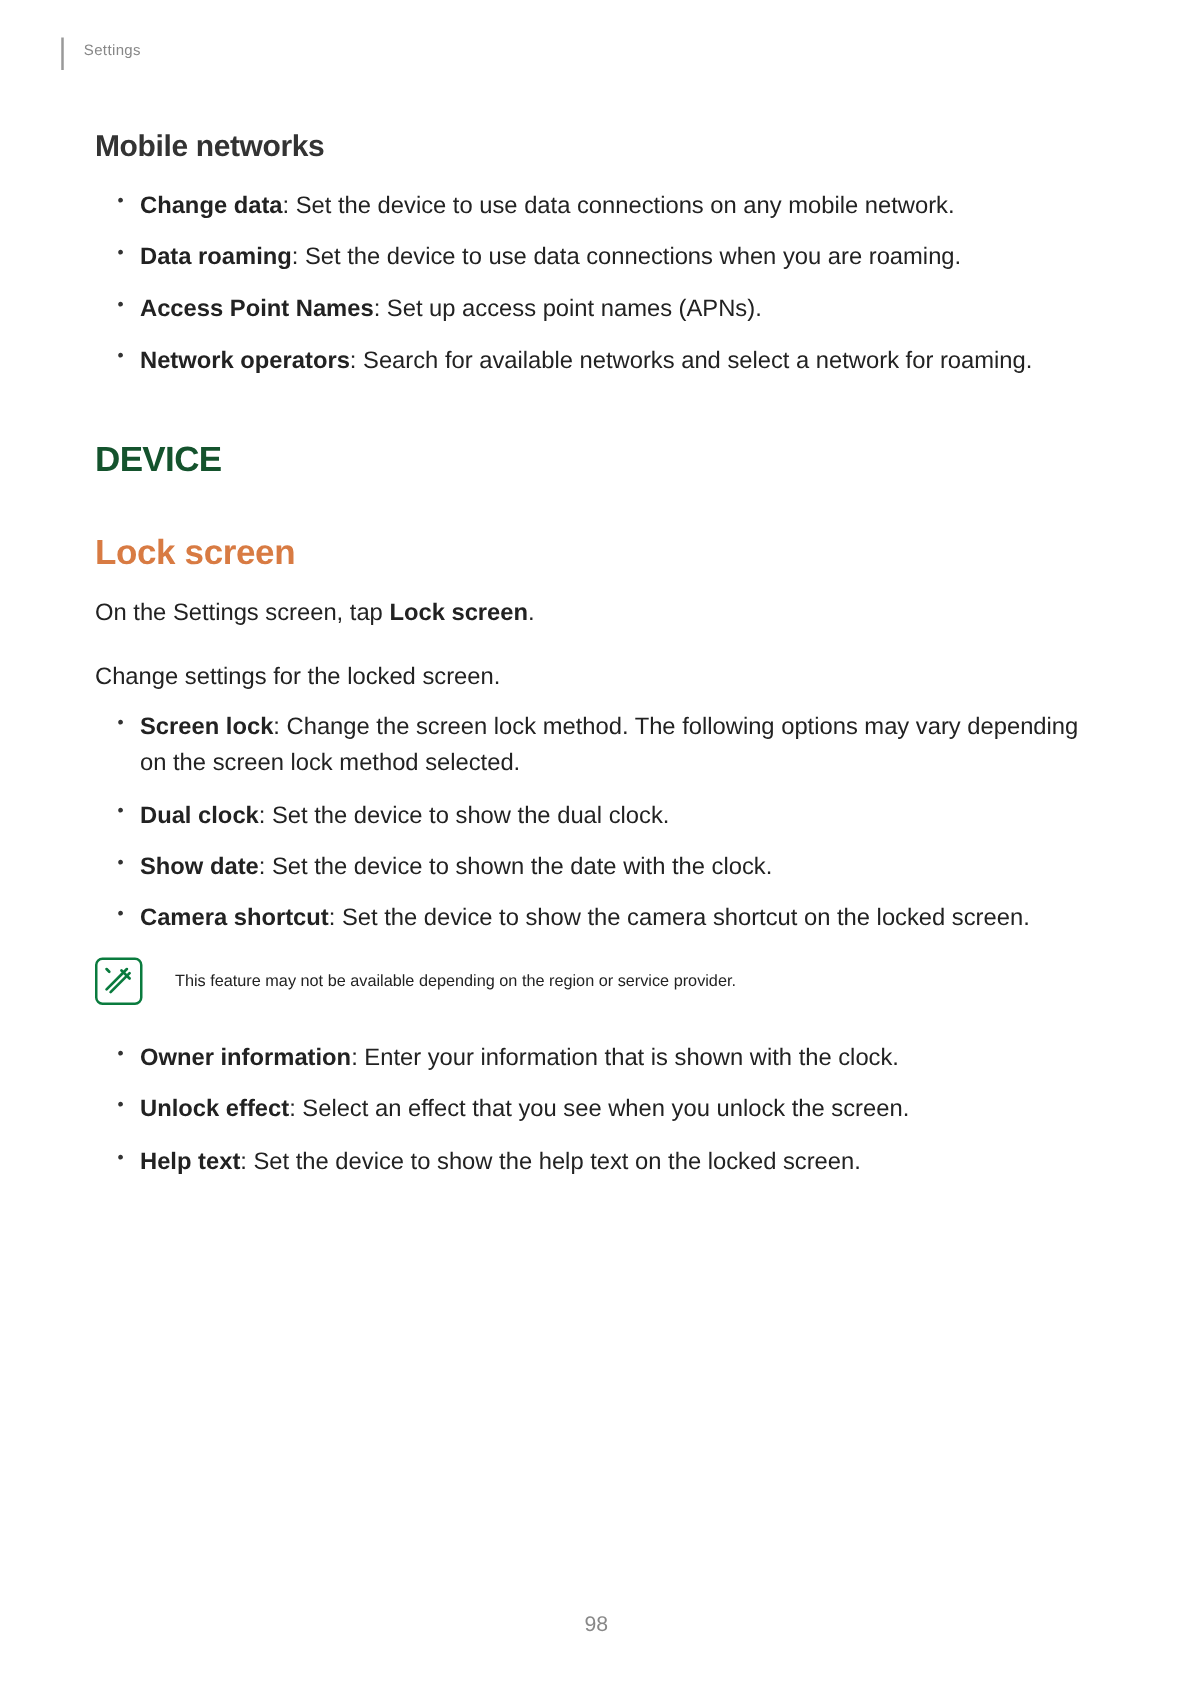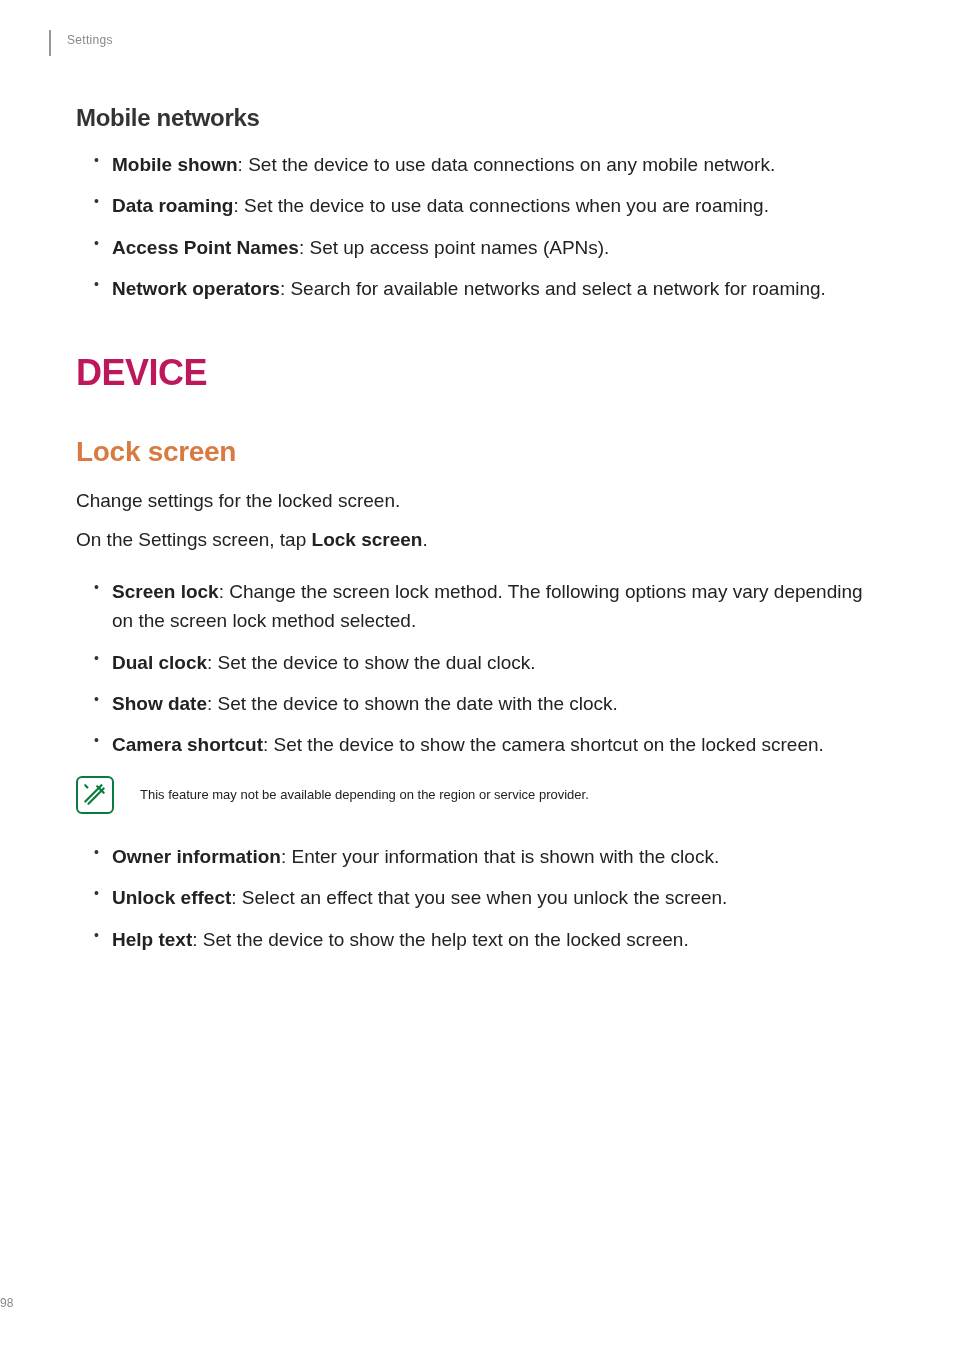--- a/index.html
+++ b/index.html
@@ -62,23 +62,23 @@
       position: absolute;
       left: 18px;
       top: 0;
       font-size: 14px;
       color: #333;
     }
     .bullet-list li .bold {
       font-weight: 700;
     }
     .main-heading {
-      font-size: 36px;
-      font-weight: 700;
-      color: #be185d;
+      font-size: 28px;
+      font-weight: 700;
+      color: #14532d;
       margin-top: 20px;
       margin-bottom: 42px;
       letter-spacing: -0.5px;
     }
     .section-heading {
       font-size: 28px;
       font-weight: 700;
       color: #D87B43;
       margin-bottom: 18px;
       letter-spacing: -0.3px;
@@ -120,22 +120,22 @@
     .note-text {
       font-size: 13px;
       color: #222;
       line-height: 1.5;
     }
     .page-number {
       position: absolute;
       bottom: 40px;
       left: 0;
       right: 0;
-      text-align: left;
-      font-size: 12px;
+      text-align: center;
+      font-size: 17px;
       color: #888;
     }
     .bullet-list-2 {
       list-style: none;
       margin-bottom: 16px;
     }
     .bullet-list-2 li {
       position: relative;
       padding-left: 36px;
       font-size: 19px;
@@ -159,32 +159,32 @@
 <body>
 
 <div class="header-marker"></div>
 <div class="header-title">Settings</div>
 
 <div class="content">
 
   <div class="subsection-title">Mobile networks</div>
 
   <ul class="bullet-list">
-    <li><span class="bold">Mobile shown</span><span>: Set the device to use data connections on any mobile network.</span></li>
+    <li><span class="bold">Change data</span><span>: Set the device to use data connections on any mobile network.</span></li>
     <li><span class="bold">Data roaming</span><span>: Set the device to use data connections when you are roaming.</span></li>
     <li><span class="bold">Access Point Names</span><span>: Set up access point names (APNs).</span></li>
     <li><span class="bold">Network operators</span><span>: Search for available networks and select a network for roaming.</span></li>
   </ul>
 
   <div class="main-heading">DEVICE</div>
 
   <div class="section-heading">Lock screen</div>
 
+  <div class="body-text body-text-last"><span>On the Settings screen, tap </span><span class="bold">Lock screen</span><span>.</span></div>
   <div class="body-text">Change settings for the locked screen.</div>
-  <div class="body-text body-text-last"><span>On the Settings screen, tap </span><span class="bold">Lock screen</span><span>.</span></div>
 
   <ul class="bullet-list-2">
     <li><span class="bold">Screen lock</span><span>: Change the screen lock method. The following options may vary depending on the screen lock method selected.</span></li>
     <li><span class="bold">Dual clock</span><span>: Set the device to show the dual clock.</span></li>
     <li><span class="bold">Show date</span><span>: Set the device to shown the date with the clock.</span></li>
     <li><span class="bold">Camera shortcut</span><span>: Set the device to show the camera shortcut on the locked screen.</span></li>
   </ul>
 
   <div class="note-row">
     <div class="note-icon">

